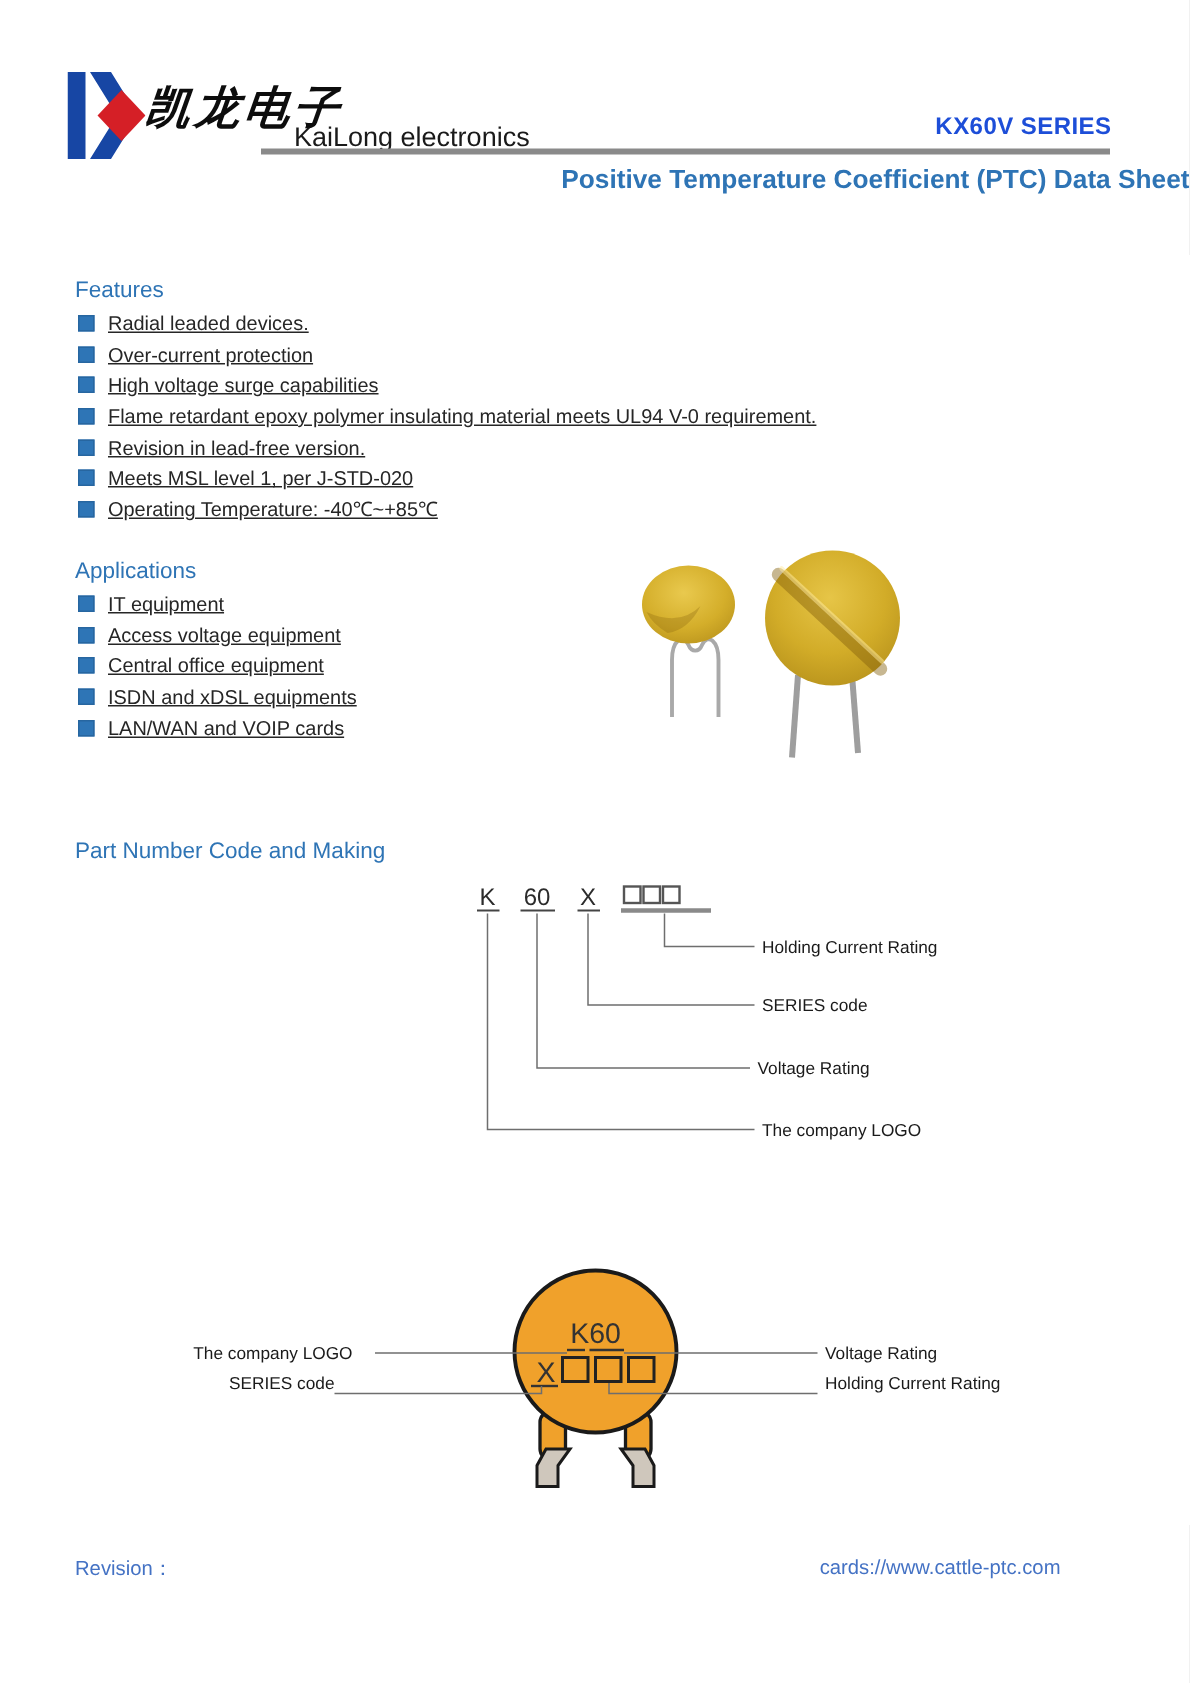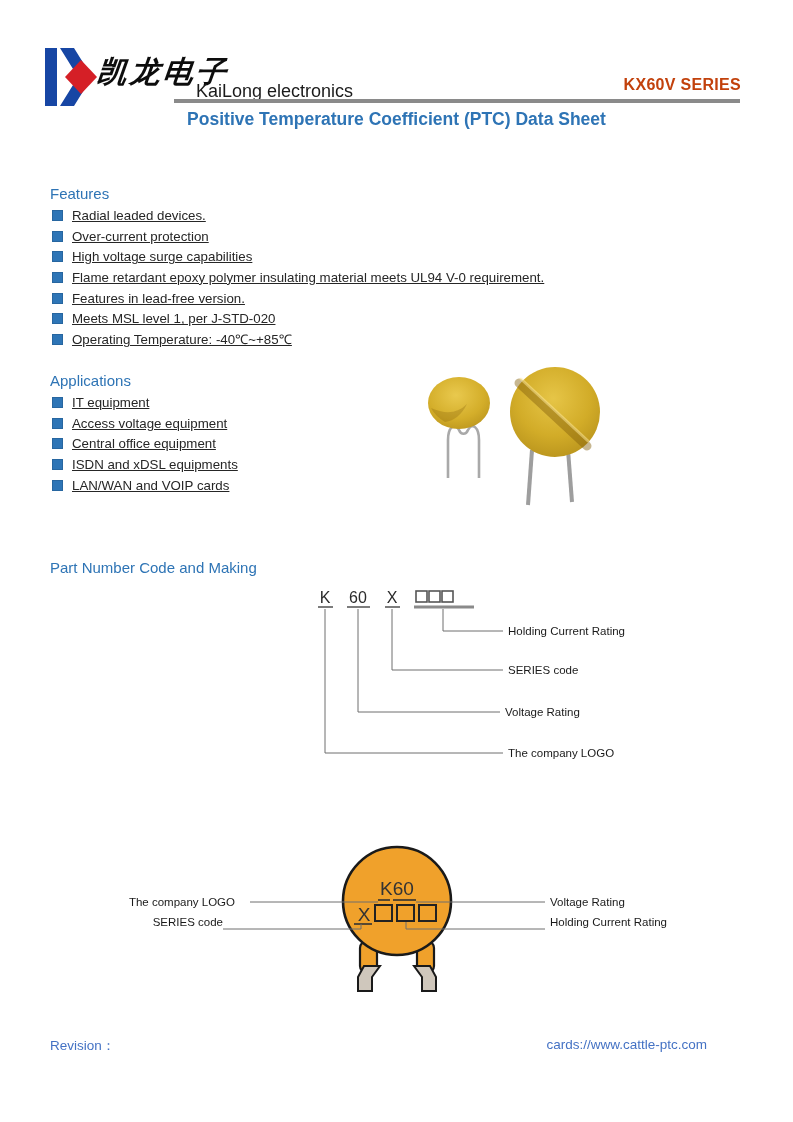--- a/index.html
+++ b/index.html
@@ -13,27 +13,27 @@
   .logo-cn {
     position:absolute; left:97px; top:52px; font-size:30px; font-weight:bold;
     font-style:italic; color:#0d0d0d; letter-spacing:3px;
     font-family:"DejaVu Sans", sans-serif; transform:skewX(-6deg);
   }
   .company-name {
     position:absolute; left:196px; top:81px; font-size:18px; color:#1a1a1a;
   }
   .series-name {
     position:absolute; right:52px; top:76px; font-size:16px; font-weight:bold;
-    color:#c2410c; letter-spacing:0.3px;
+    color:#1d4ed8; letter-spacing:0.3px;
   }
   .header-rule {
     position:absolute; left:174px; top:99px; width:566px; height:4px; background:#8a8a8a;
   }
   .doc-title {
-    position:absolute; left:0; top:109px; width:100%; text-align:center;
+    position:absolute; left:0; top:109px; width:100%; text-align:right;
     font-size:17.5px; font-weight:bold; color:#2e74b5;
   }
   
   .sec-heading {
     position:absolute; left:50px; font-size:15px; font-weight:normal; color:#2e74b5;
   }
   .h-features { top:185px; }
   .h-applications { top:372px; }
   .h-partnumber { top:559px; }
   .bullet-list { position:absolute; left:52px; list-style:none; }
@@ -93,21 +93,21 @@
     <li>
         <span class="sq-bullet"></span>
         <span>High voltage surge capabilities</span>
       </li>
     <li>
         <span class="sq-bullet"></span>
         <span>Flame retardant epoxy polymer insulating material meets UL94 V-0 requirement.</span>
       </li>
     <li>
         <span class="sq-bullet"></span>
-        <span>Features in lead-free version.</span>
+        <span>Revision in lead-free version.</span>
       </li>
     <li>
         <span class="sq-bullet"></span>
         <span>Meets MSL level 1, per J-STD-020</span>
       </li>
     <li>
         <span class="sq-bullet"></span>
         <span>Operating Temperature: -40℃~+85℃</span>
       </li>
   </ul>

